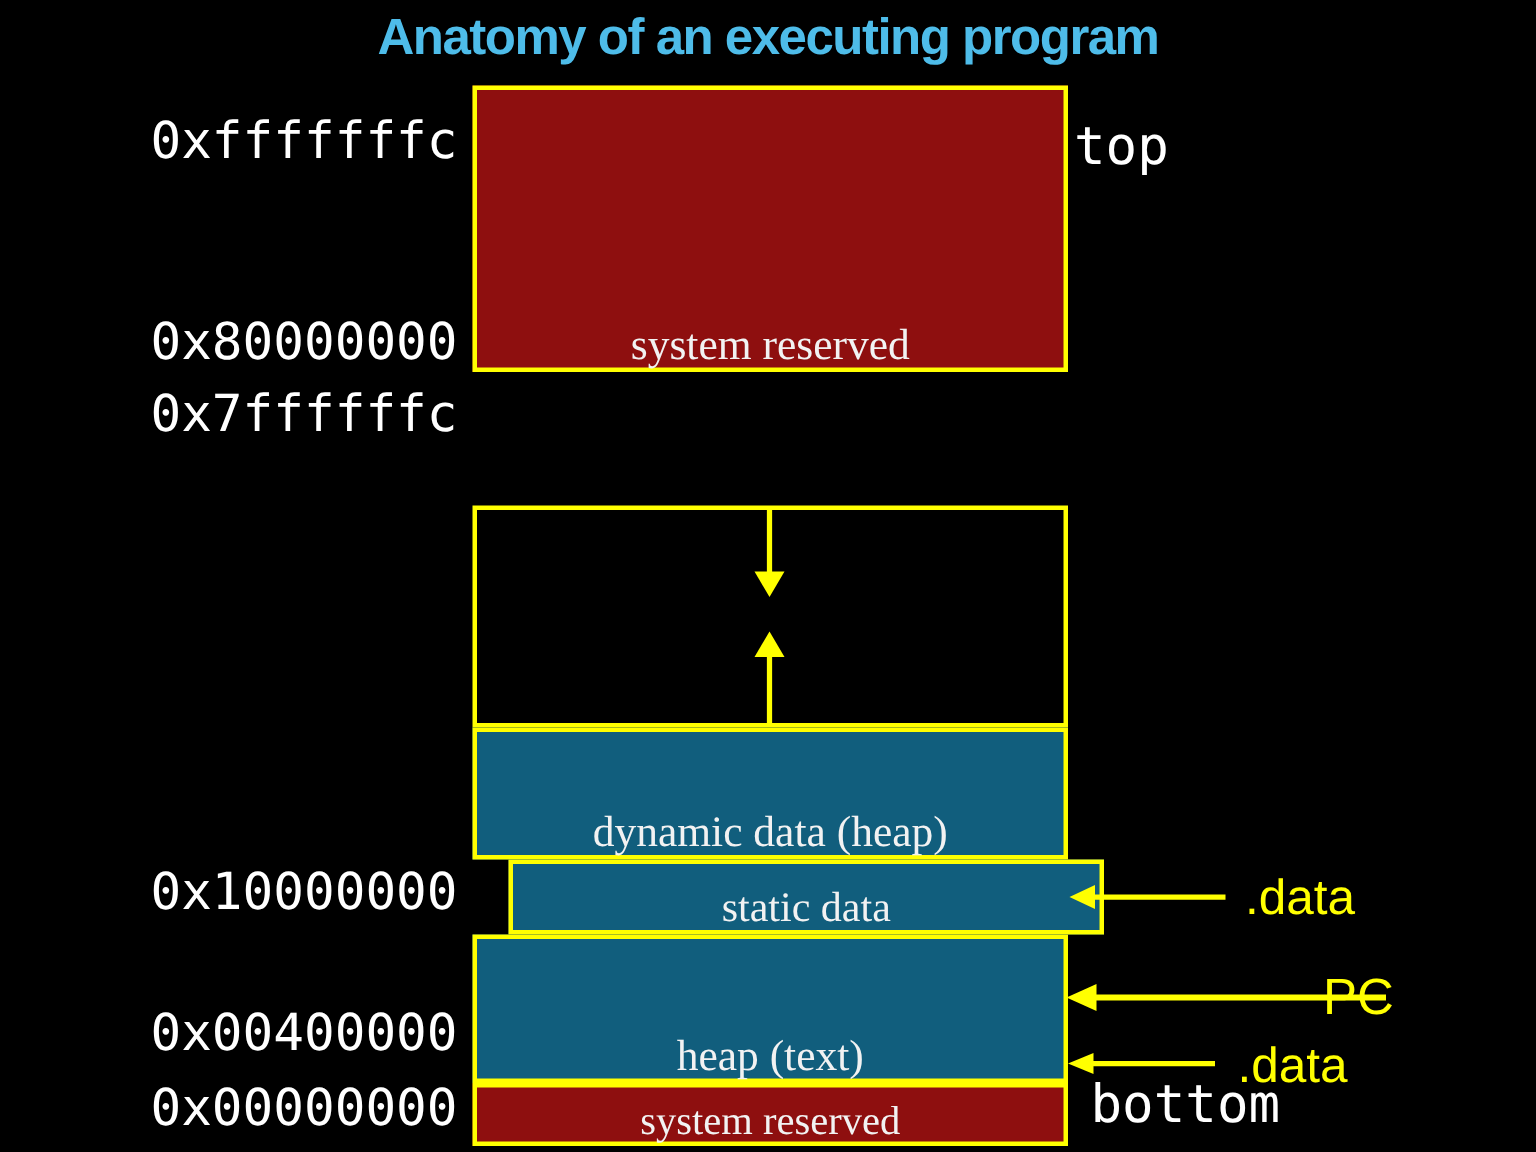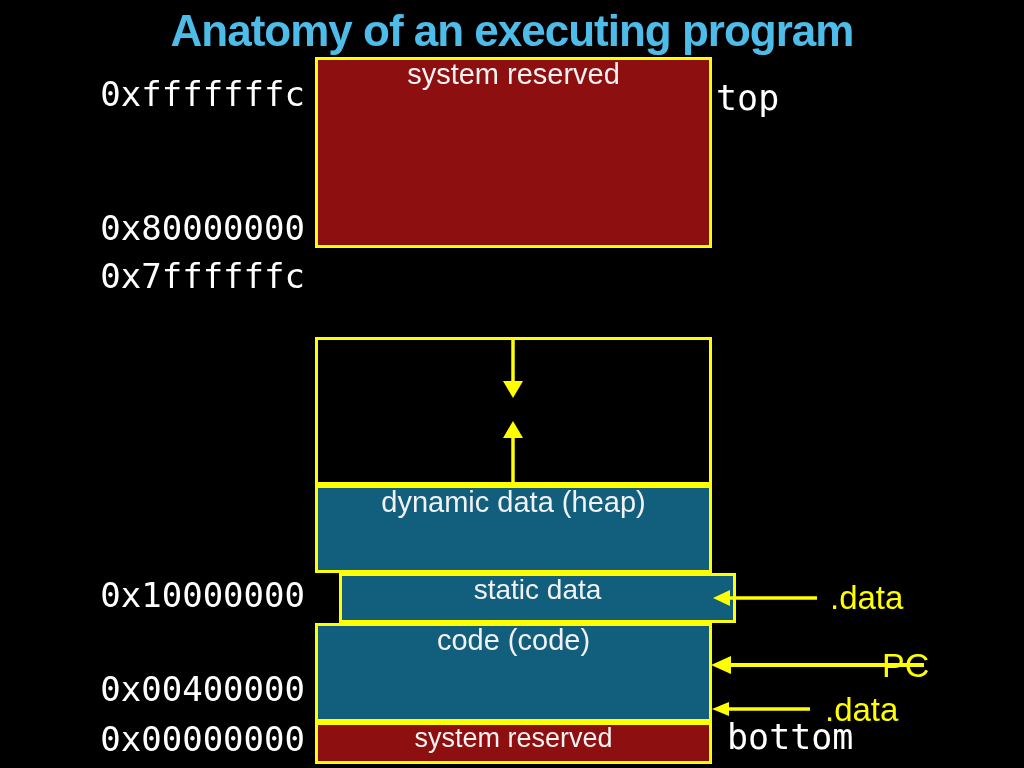--- a/index.html
+++ b/index.html
@@ -11,30 +11,30 @@
   }
   .slide {
     position: absolute; left: 0; top: 0;
     width: 1024px; height: 768px;
     background: var(--background, #000);
   }
   .title {
     position: absolute; top: 6px; left: 0;
     width: 1024px; margin: 0;
     text-align: center;
-    font-size: 44px; font-weight: bold;
+    font-size: 34px; font-weight: bold;
     letter-spacing: -1px;
     color: var(--title-blue, #4ebce9);
   }
   
   .sec {
     position: absolute; left: 315px; width: 397px;
     box-sizing: border-box;
     border: 3px solid var(--accent-yellow, #ffff00);
-    display: flex; align-items: flex-start; justify-content: center;
+    display: flex; align-items: flex-end; justify-content: center; font-family: Liberation Serif, serif;
   }
   .sec.reserved { background: var(--reserved-red, #8e0f0f); }
   .sec.teal     { background: var(--section-teal, #115e7d); }
   .sec.gap      { background: #000; }
   .sec-label {
     color: var(--text-white, #f2f2f2);
     font-size: 29px; line-height: 1;
     white-space: nowrap;
   }
   #sec-sys-top    { top: 57px;  height: 191px; }
@@ -98,21 +98,21 @@
 
   <div class="sec teal" id="sec-heap">
     <span class="sec-label">dynamic data (heap)</span>
   </div>
 
   <div class="sec teal" id="sec-static">
     <span class="sec-label">static data</span>
   </div>
 
   <div class="sec teal" id="sec-code">
-    <span class="sec-label">code (code)</span>
+    <span class="sec-label">heap (text)</span>
   </div>
 
   <div class="sec reserved" id="sec-sys-bottom">
     <span class="sec-label">system reserved</span>
   </div>
 
   <div class="mono addr" id="addr-ffff">0xfffffffc</div>
   <div class="mono addr" id="addr-8000">0x80000000</div>
   <div class="mono addr" id="addr-7fff">0x7ffffffc</div>
   <div class="mono addr" id="addr-1000">0x10000000</div>

